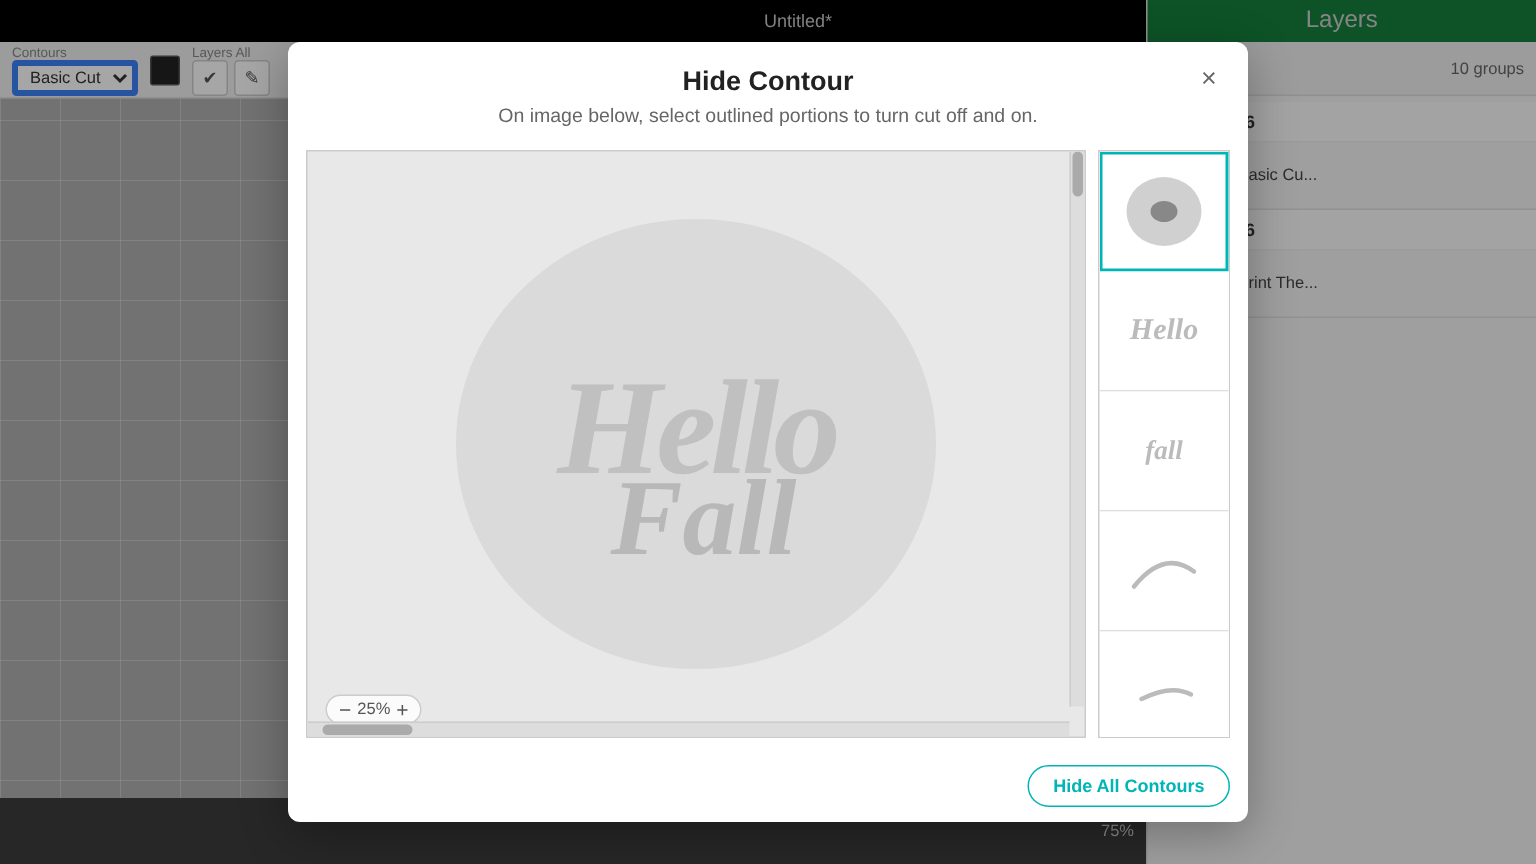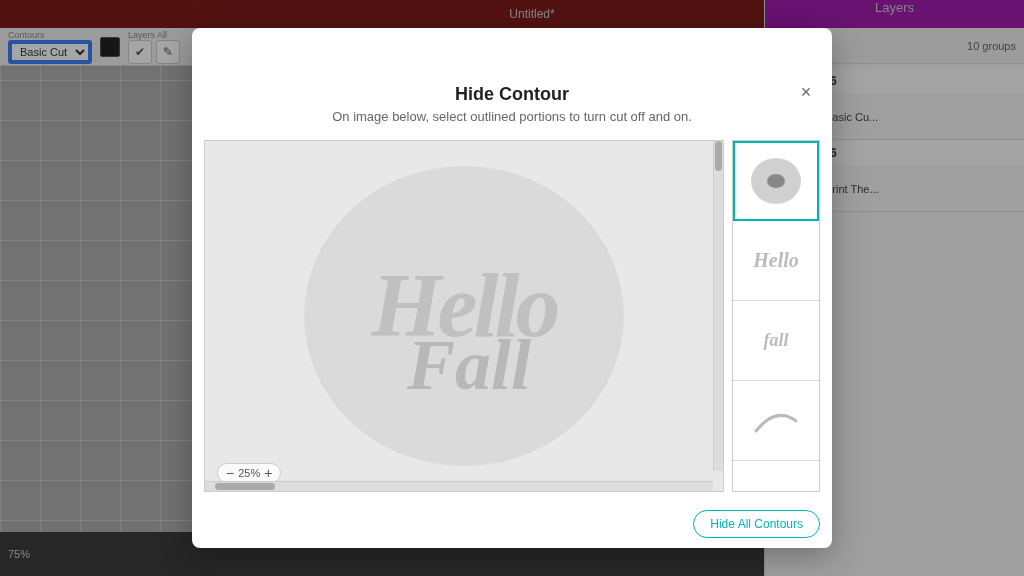--- a/index.html
+++ b/index.html
@@ -23,21 +23,21 @@
       background-size: 40px 40px;
     }
 
     
     .top-bar {
       position: absolute;
       top: 0;
       left: 0;
       right: 0;
       height: 28px;
-      background: #7f1d1d;
+      background: #000000;
       display: flex;
       align-items: center;
       justify-content: center;
       z-index: 10;
       padding-left: 40px;
     }
     .top-bar-title {
       color: #ccc;
       font-size: 12px;
     }
@@ -102,27 +102,27 @@
       position: absolute;
       top: 0;
       right: 0;
       width: 260px;
       height: 576px;
       background: #f5f5f5;
       border-left: 1px solid #ddd;
       z-index: 10;
     }
     .right-panel-header {
-      background: #a21caf;
+      background: #15803d;
       height: 28px;
       display: flex;
-      align-items: flex-start;
+      align-items: center;
       justify-content: center;
       color: #ccc;
-      font-size: 13px;
+      font-size: 16px;
       font-weight: 500;
     }
     .right-panel-subheader {
       background: #f0f0f0;
       height: 36px;
       border-bottom: 1px solid #ddd;
       display: flex;
       align-items: center;
       padding: 0 8px;
       gap: 8px;
@@ -206,20 +206,21 @@
       position: absolute;
       bottom: 0;
       left: 0;
       right: 260px;
       height: 44px;
       background: #3d3d3d;
       display: flex;
       align-items: center;
       padding: 0 8px;
       z-index: 10;
+      justify-content: flex-end;
     }
     .zoom-display {
       color: #ccc;
       font-size: 11px;
     }
 
     
     .overlay {
       position: absolute;
       inset: 0;
@@ -238,21 +239,20 @@
       max-height: 520px;
       box-shadow: 0 8px 32px rgba(0,0,0,0.3);
       position: relative;
       display: flex;
       flex-direction: column;
     }
     .modal-header {
       padding: 16px 20px 8px;
       text-align: center;
       position: relative;
-      margin-top: 40px;
     }
     .modal-title {
       font-size: 18px;
       font-weight: 600;
       color: #222;
     }
     .modal-subtitle {
       font-size: 13px;
       color: #666;
       margin-top: 4px;
@@ -464,21 +464,21 @@
       justify-content: flex-end;
     }
     .hide-all-btn {
       border: 1.5px solid #00b5b5;
       background: white;
       color: #00b5b5;
       padding: 6px 16px;
       border-radius: 20px;
       font-size: 12px;
       cursor: pointer;
-      font-weight: 400;
+      font-weight: 700;
     }
   </style>
 </head>
 <body>
 
 <div class="canvas-bg"></div>
 
 <div class="top-bar">
   <span class="top-bar-title">Untitled*</span>
   <div class="top-bar-right">

